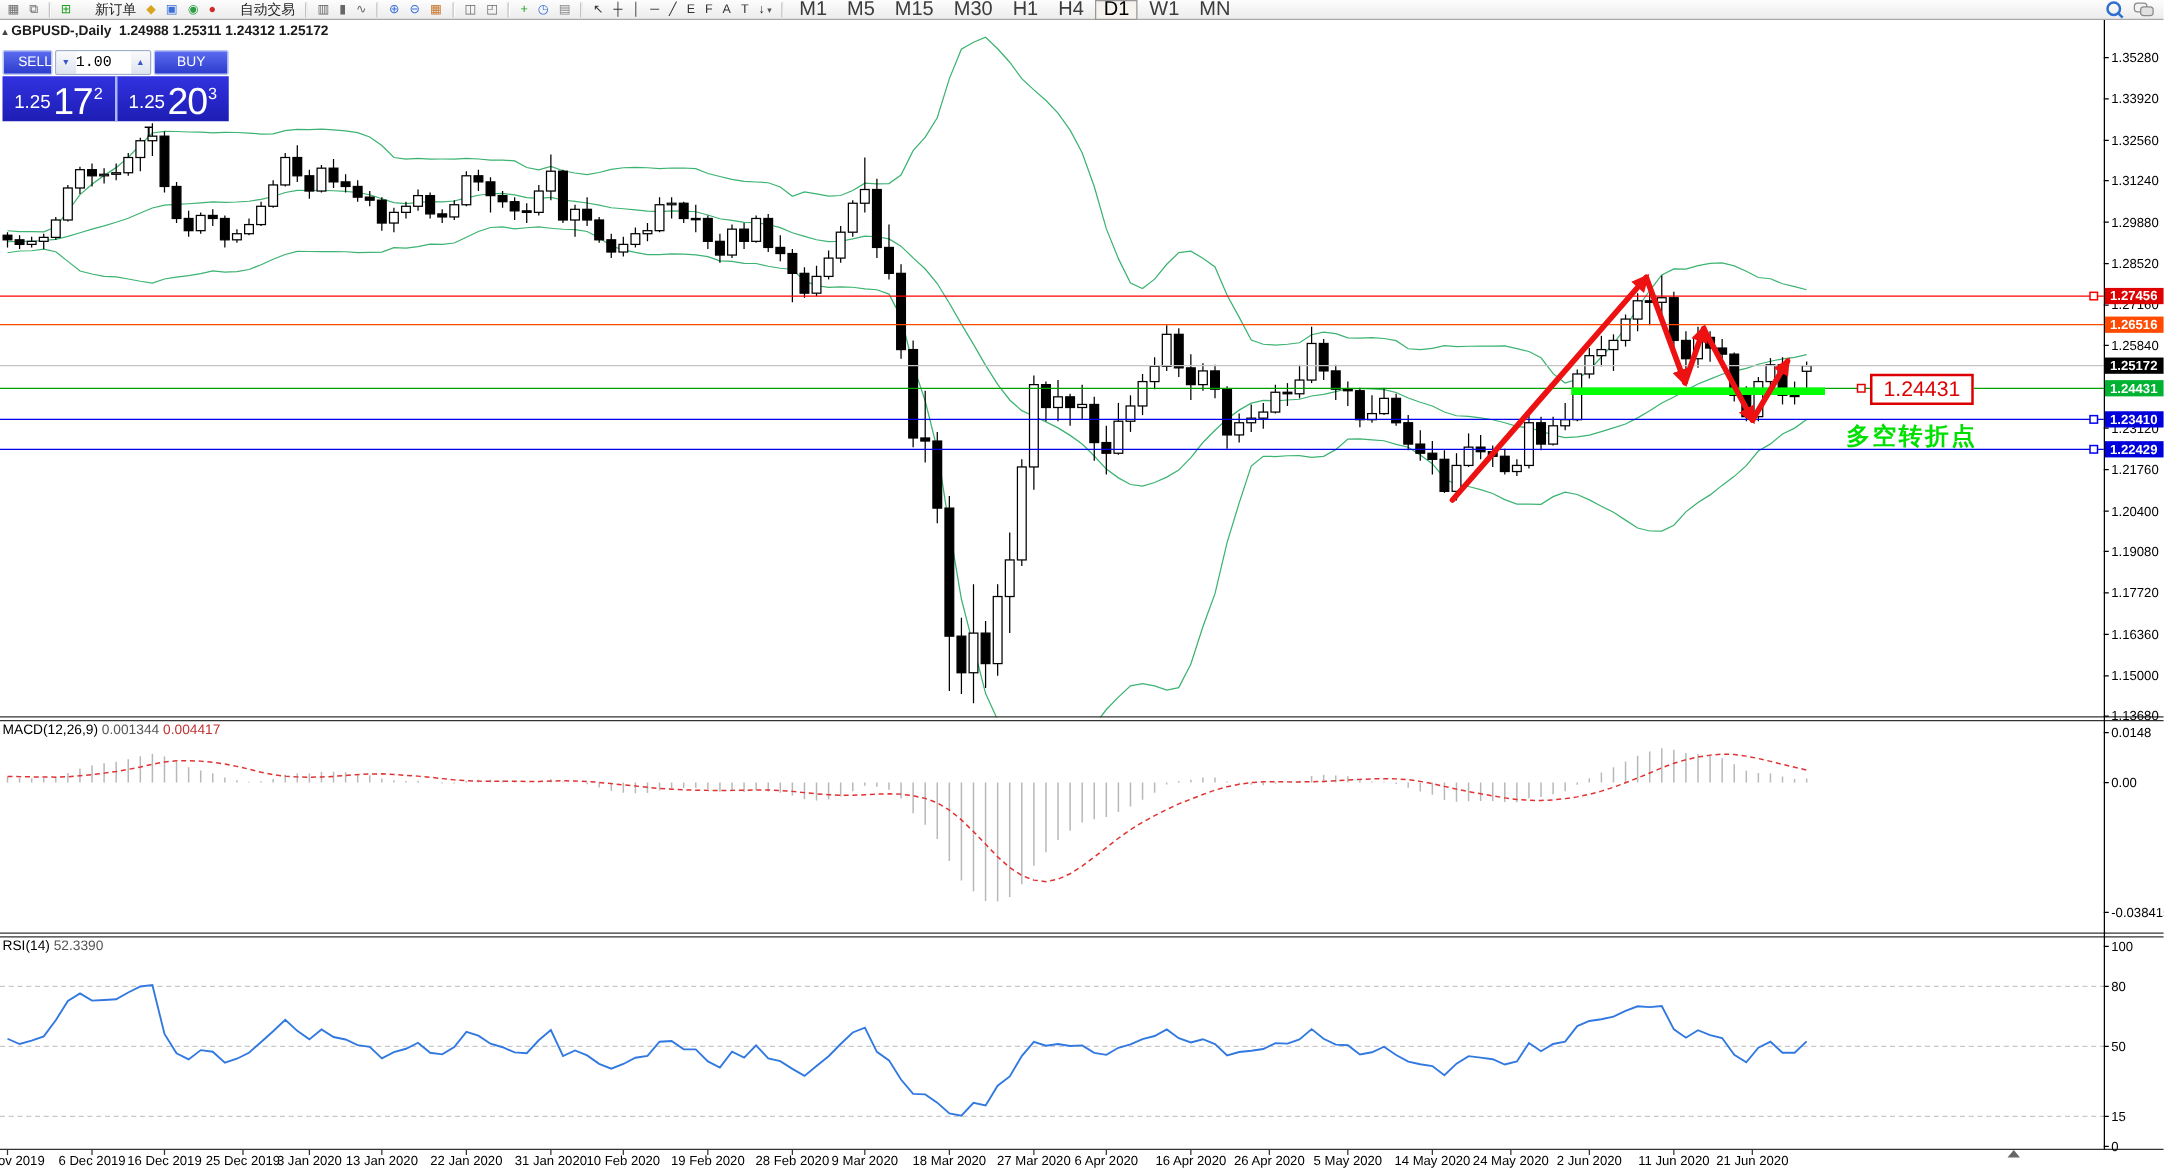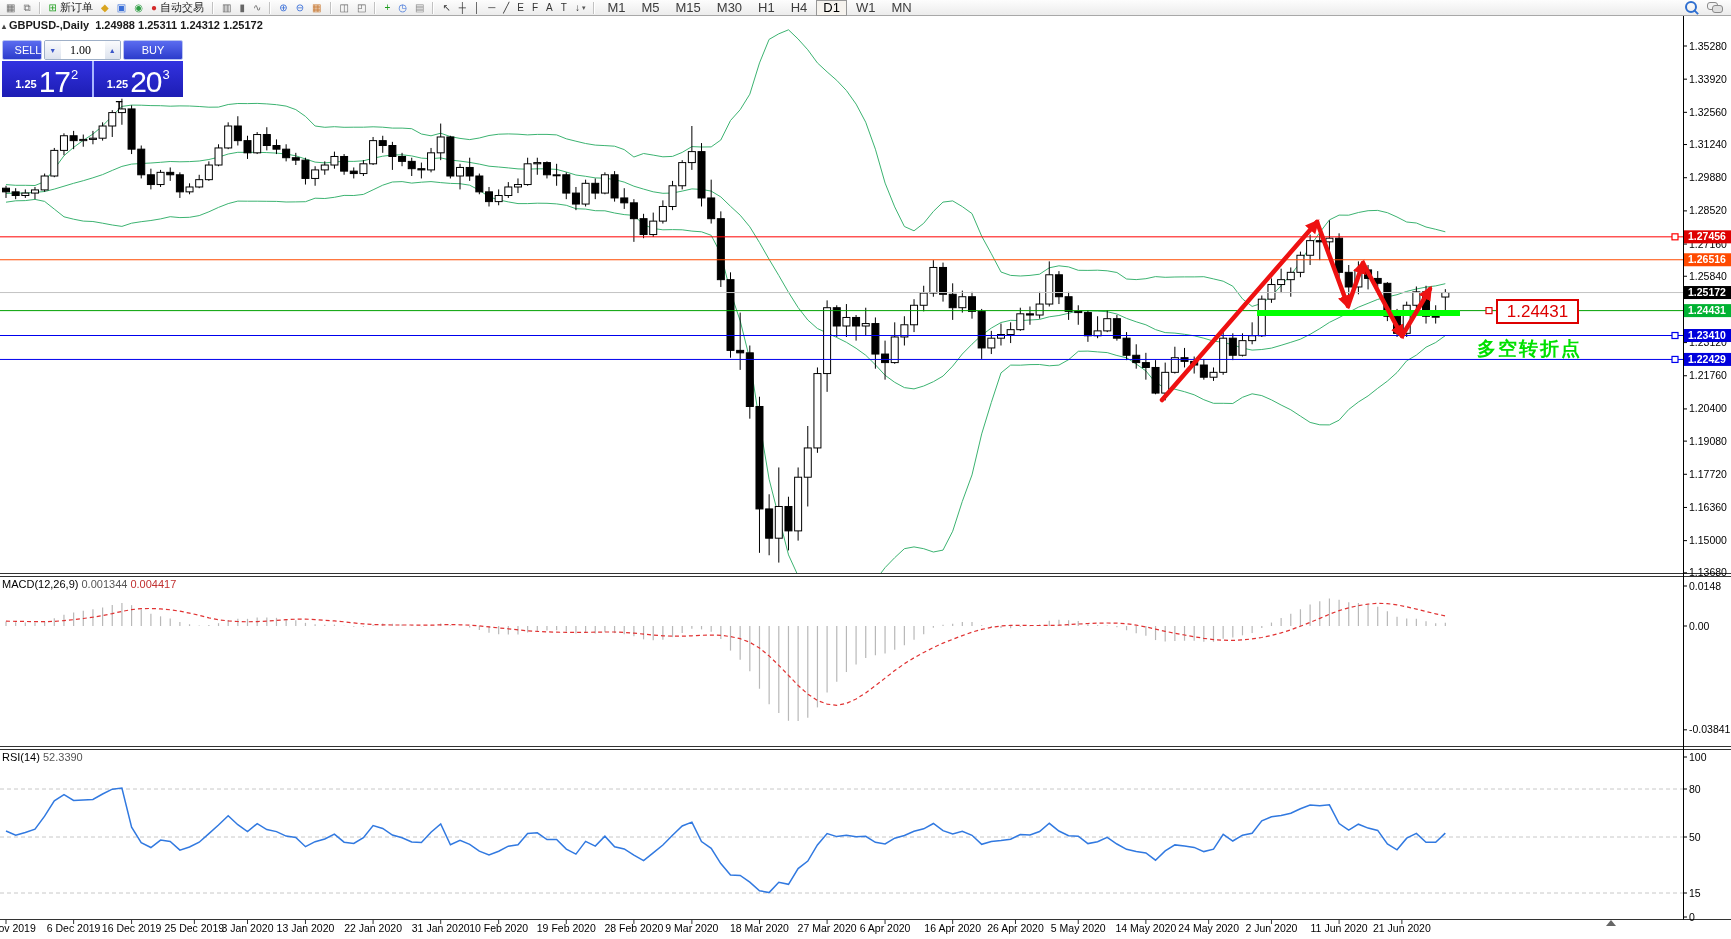--- a/index.html
+++ b/index.html
@@ -6,24 +6,24 @@
   body{width:1731px;height:939px;overflow:hidden;position:relative;background:#fff;
        font-family:"Liberation Sans",sans-serif;-webkit-font-smoothing:antialiased;}
   
   .toolbar{position:absolute;top:0;left:0;width:1731px;height:16px;z-index:40;
            background:linear-gradient(#fdfdfd,#ececec);border-bottom:1px solid #a8a8a8;
            display:flex;align-items:center;padding-left:2px;box-sizing:border-box;}
   .tb-group{display:flex;align-items:center;height:16px;}
   .tb-btn{height:14px;display:inline-flex;align-items:center;padding:0 3px;margin:0 1px;
           border-radius:2px;cursor:default;white-space:nowrap;}
   .tb-glyph{font-size:10px;line-height:14px;}
-  .tb-label{margin-left:3px;font-size:11px;color:#222;}
+  .tb-label{margin-left:19px;font-size:11px;color:#222;}
   .tb-caret{font-size:7px;color:#555;margin-left:2px;}
   .tb-sep{width:1px;height:12px;background:#c2c2c2;border-right:1px solid #fff;margin:0 4px;}
-  .tf-btn{padding:0 6px;height:14px;line-height:14px;font-size:13px;color:#3c3c3c;border:1px solid transparent;margin:0 1px;}
+  .tf-btn{padding:0 6px;height:14px;line-height:14px;font-size:16px;color:#3c3c3c;border:1px solid transparent;margin:0 1px;}
   .tf-btn.active{background:#f6f3ee;border:1px solid #979797;color:#000;}
   .tb-right{position:absolute;right:8px;top:1px;display:flex;align-items:center;gap:10px;}
   .icon-mag{width:8px;height:8px;border:2px solid #2f6fd0;border-radius:50%;position:relative;display:inline-block;}
   .icon-mag::after{content:'';position:absolute;width:6px;height:2px;background:#2f6fd0;
                    transform:rotate(45deg);right:-4px;bottom:-2px;}
   .icon-chat{position:relative;width:16px;height:11px;display:inline-block;}
   .icon-chat i{position:absolute;border:1px solid #8a8a8a;border-radius:3px;width:9px;height:6px;background:#f2f2f2;}
   .icon-chat i:first-child{left:0;top:0;}
   .icon-chat i:last-child{left:5px;top:3px;background:#e0e0e0;}
   
@@ -32,26 +32,26 @@
   .symline{position:absolute;left:2px;top:19px;font-size:11px;color:#1a1a1a;z-index:10;white-space:pre;font-weight:bold;}
   .sym-marker{font-size:8px;color:#444;margin-right:3px;}
   
   .panel{position:absolute;left:2px;top:40px;width:181px;z-index:30;font-family:"Liberation Sans",sans-serif;}
   .p-row1{display:flex;height:20px;gap:2px;}
   .p-btn{background:linear-gradient(#5b6cf0,#2c3ccc);border:1px solid #b9c4f2;border-radius:2px;
          color:#fff;font-size:11px;display:flex;align-items:center;justify-content:center;padding:0;}
   .p-sell{width:40px;padding-left:12px;}  .p-buy{width:60px;}
   .p-vol{flex:1;display:flex;background:#eef0f4;border:1px solid #9fb0c8;border-radius:2px;overflow:hidden;}
   .p-spin{width:16px;background:linear-gradient(#fafbfd,#dde3ee);border:0;font-size:7px;color:#3a56c8;padding:0;}
-  .vol-field{flex:1;width:40px;border:0;outline:0;text-align:center;font-size:12px;padding:0 4px 0 0;
-             color:#000;background:#fff;font-family:Liberation Serif, serif;}
+  .vol-field{flex:1;width:40px;border:0;outline:0;text-align:left;font-size:12px;padding:0 4px 0 0;
+             color:#000;background:#fff;font-family:Liberation Mono, monospace;}
   .p-row2{display:flex;height:36px;margin-top:1px;background:linear-gradient(#3232e0,#1d1db4);}
   .p-price{flex:1;display:flex;align-items:flex-end;justify-content:center;color:#fff;padding-bottom:3px;}
   .p-price.ask{border-left:2px solid #aab6ff;}
-  .pp-small{font-size:11px;font-weight:bold;margin:0 2px 4px 0;}
+  .pp-small{font-size:15px;font-weight:normal;margin:0 2px 4px 0;}
   .pp-big{font-size:30px;line-height:25px;font-weight:400;letter-spacing:-1px;}
   .pp-sup{font-size:13px;margin:0 0 12px 1px;}
   
   .pane-label{position:absolute;left:2px;font-size:11px;color:#000;z-index:10;white-space:pre;}
   .pane-label .v1{color:#555;text-align:center;}
   .pane-label .v2{color:#c03030;}
   
   .plabel{position:absolute;left:1496px;top:299px;width:79px;height:21px;border:2px solid #dd0000;
           background:#fff;color:#dd0000;font-size:17px;display:flex;align-items:center;justify-content:center;
           z-index:12;letter-spacing:0px;}

